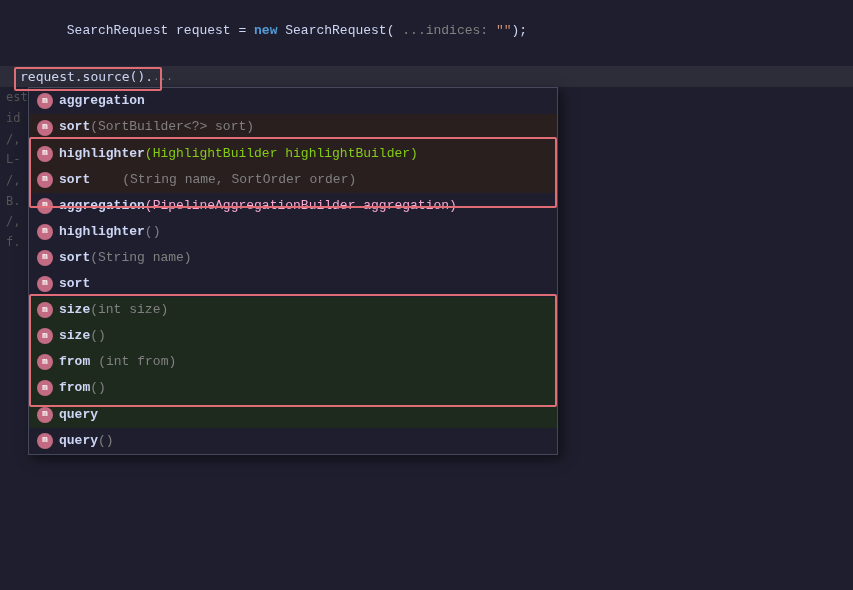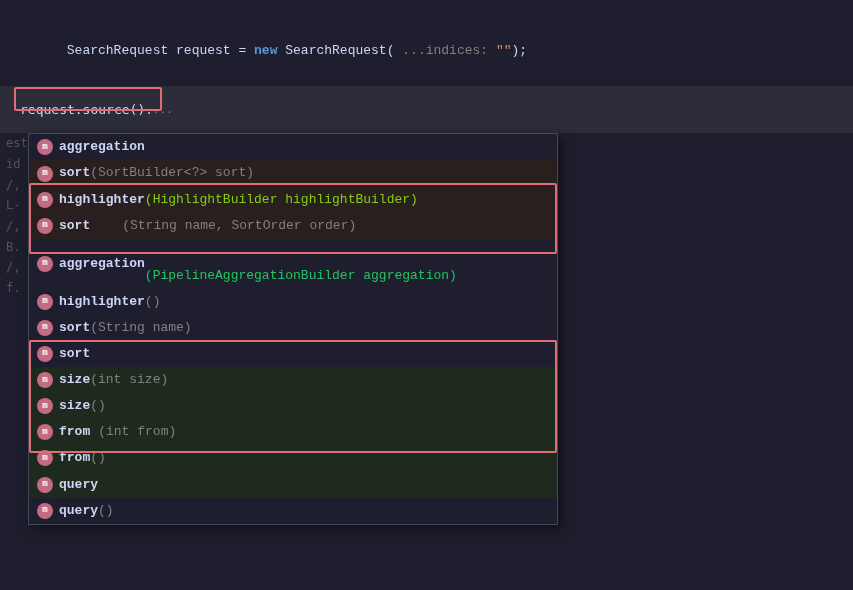--- a/index.html
+++ b/index.html
@@ -51,27 +51,27 @@
       height: 590px;
       overflow: hidden;
     }
 
   </style>
 </head>
 <body>
 
 <div class="outer-wrapper">
 
-  <div style="padding: 20px 20px 4px 20px; background: #1e1e2e;">
+  <div style="padding: 0 20px 4px 20px; background: #1e1e2e;">
     <div class="code-line">
       <span style="color:#cdd6f4;">SearchRequest request = </span><span style="color:#569cd6; font-weight:bold;">new</span><span style="color:#cdd6f4;"> SearchRequest( </span><span style="color:#808080;">...indices: </span><span style="color:#ce9178;">""</span><span style="color:#cdd6f4;">);</span>
     </div>
   </div>
 
-  <div style="background: #2d2d3a; padding: 16px 20px; display:flex; align-items:center; position:relative;">
+  <div style="background: #2d2d3a; padding: 3px 20px; display:flex; align-items:center; position:relative;">
 
     <div style="position:absolute; left:14px; top:1px; right: auto; width:148px; height:24px; border:2px solid #e06c75; border-radius:2px; pointer-events:none; z-index:10;"></div>
     <span style="color:#cdd6f4; font-family:Consolas,monospace; font-size:13px;">request.source().</span>
       <span style="color:#808080; font-size:11px;">...</span>
   </div>
 
   <div style="position:relative;">
 
     <div style="position:absolute; left:0; top:0; color:#555; font-size:12px; font-family:Consolas,monospace; line-height:1.72; padding-left:6px; z-index:1;">
       <div>est</div>
@@ -106,21 +106,21 @@
         <span style="font-weight:bold;color:#cdd6f4;">highlighter</span><span style="color:#84cc16;">(HighlightBuilder highlightBuilder)</span>
       </div>
 
       <div class="autocomplete-item" style="background:#2a1f1f;">
         <span class="method-icon" style="display:inline-flex;align-items:center;justify-content:center;width:16px;height:16px;background:#c26b82;border-radius:50%;font-size:9px;font-weight:bold;color:#fff;margin-right:6px;flex-shrink:0;">m</span>
         <span style="font-weight:bold;color:#cdd6f4;">sort</span><span style="color:#808080;margin-left:32px;">(String name, SortOrder order)</span>
       </div>
 
       <div class="autocomplete-item">
         <span class="method-icon" style="display:inline-flex;align-items:center;justify-content:center;width:16px;height:16px;background:#c26b82;border-radius:50%;font-size:9px;font-weight:bold;color:#fff;margin-right:6px;flex-shrink:0;">m</span>
-        <span style="font-weight:bold;color:#cdd6f4;">aggregation</span><span style="color:#22c55e;margin-top:24px;">(PipelineAggregationBuilder aggregation)</span>
+        <span style="font-weight:bold;color:#cdd6f4;">aggregation</span><span style="color:#f9a8d4;">(PipelineAggregationBuilder aggregation)</span>
       </div>
 
       <div class="autocomplete-item">
         <span class="method-icon" style="display:inline-flex;align-items:center;justify-content:center;width:16px;height:16px;background:#c26b82;border-radius:50%;font-size:9px;font-weight:bold;color:#fff;margin-right:6px;flex-shrink:0;">m</span>
         <span style="font-weight:bold;color:#cdd6f4;">highlighter</span><span style="color:#808080;">()</span>
       </div>
 
       <div class="autocomplete-item">
         <span class="method-icon" style="display:inline-flex;align-items:center;justify-content:center;width:16px;height:16px;background:#c26b82;border-radius:50%;font-size:9px;font-weight:bold;color:#fff;margin-right:6px;flex-shrink:0;">m</span>
         <span style="font-weight:bold;color:#cdd6f4;">sort</span><span style="color:#808080;">(String name)</span>

